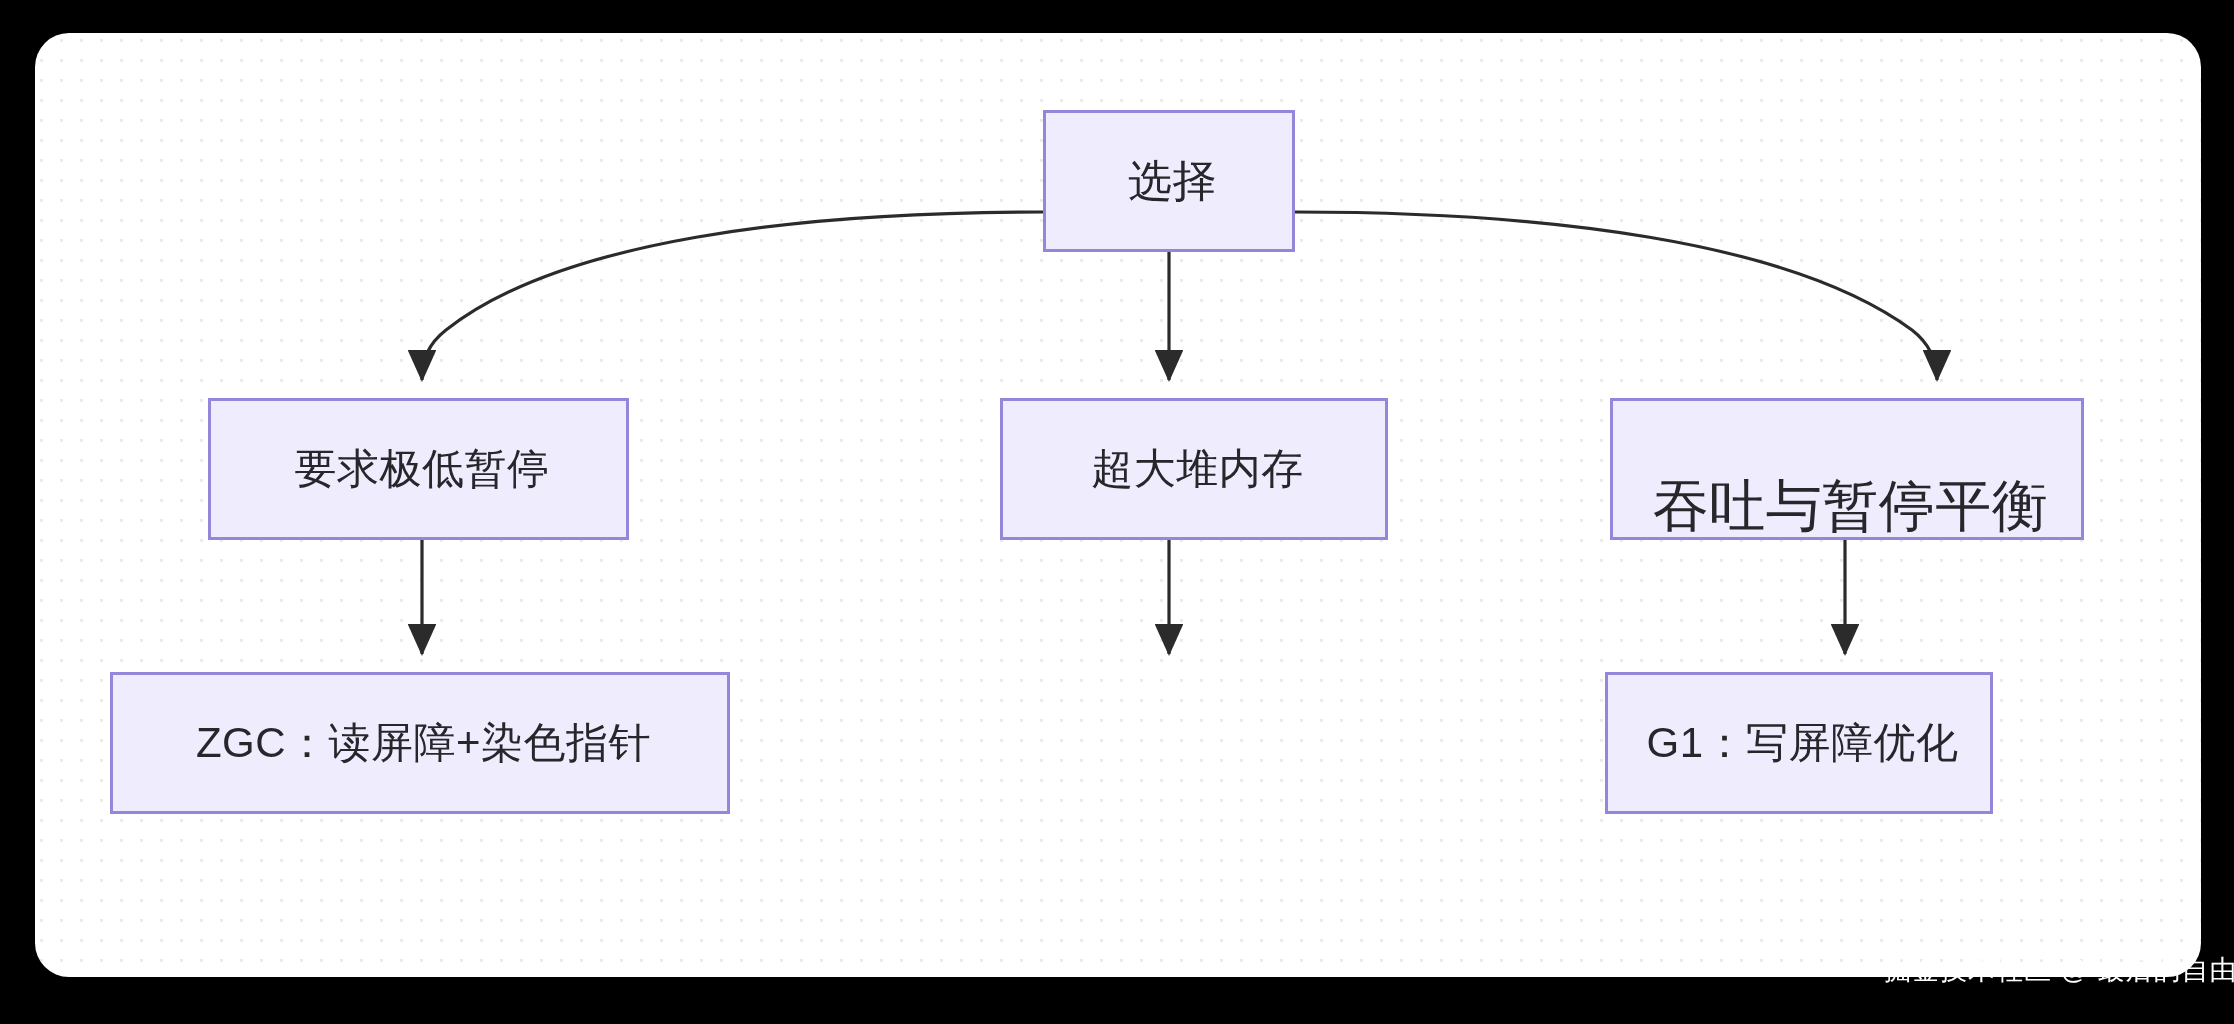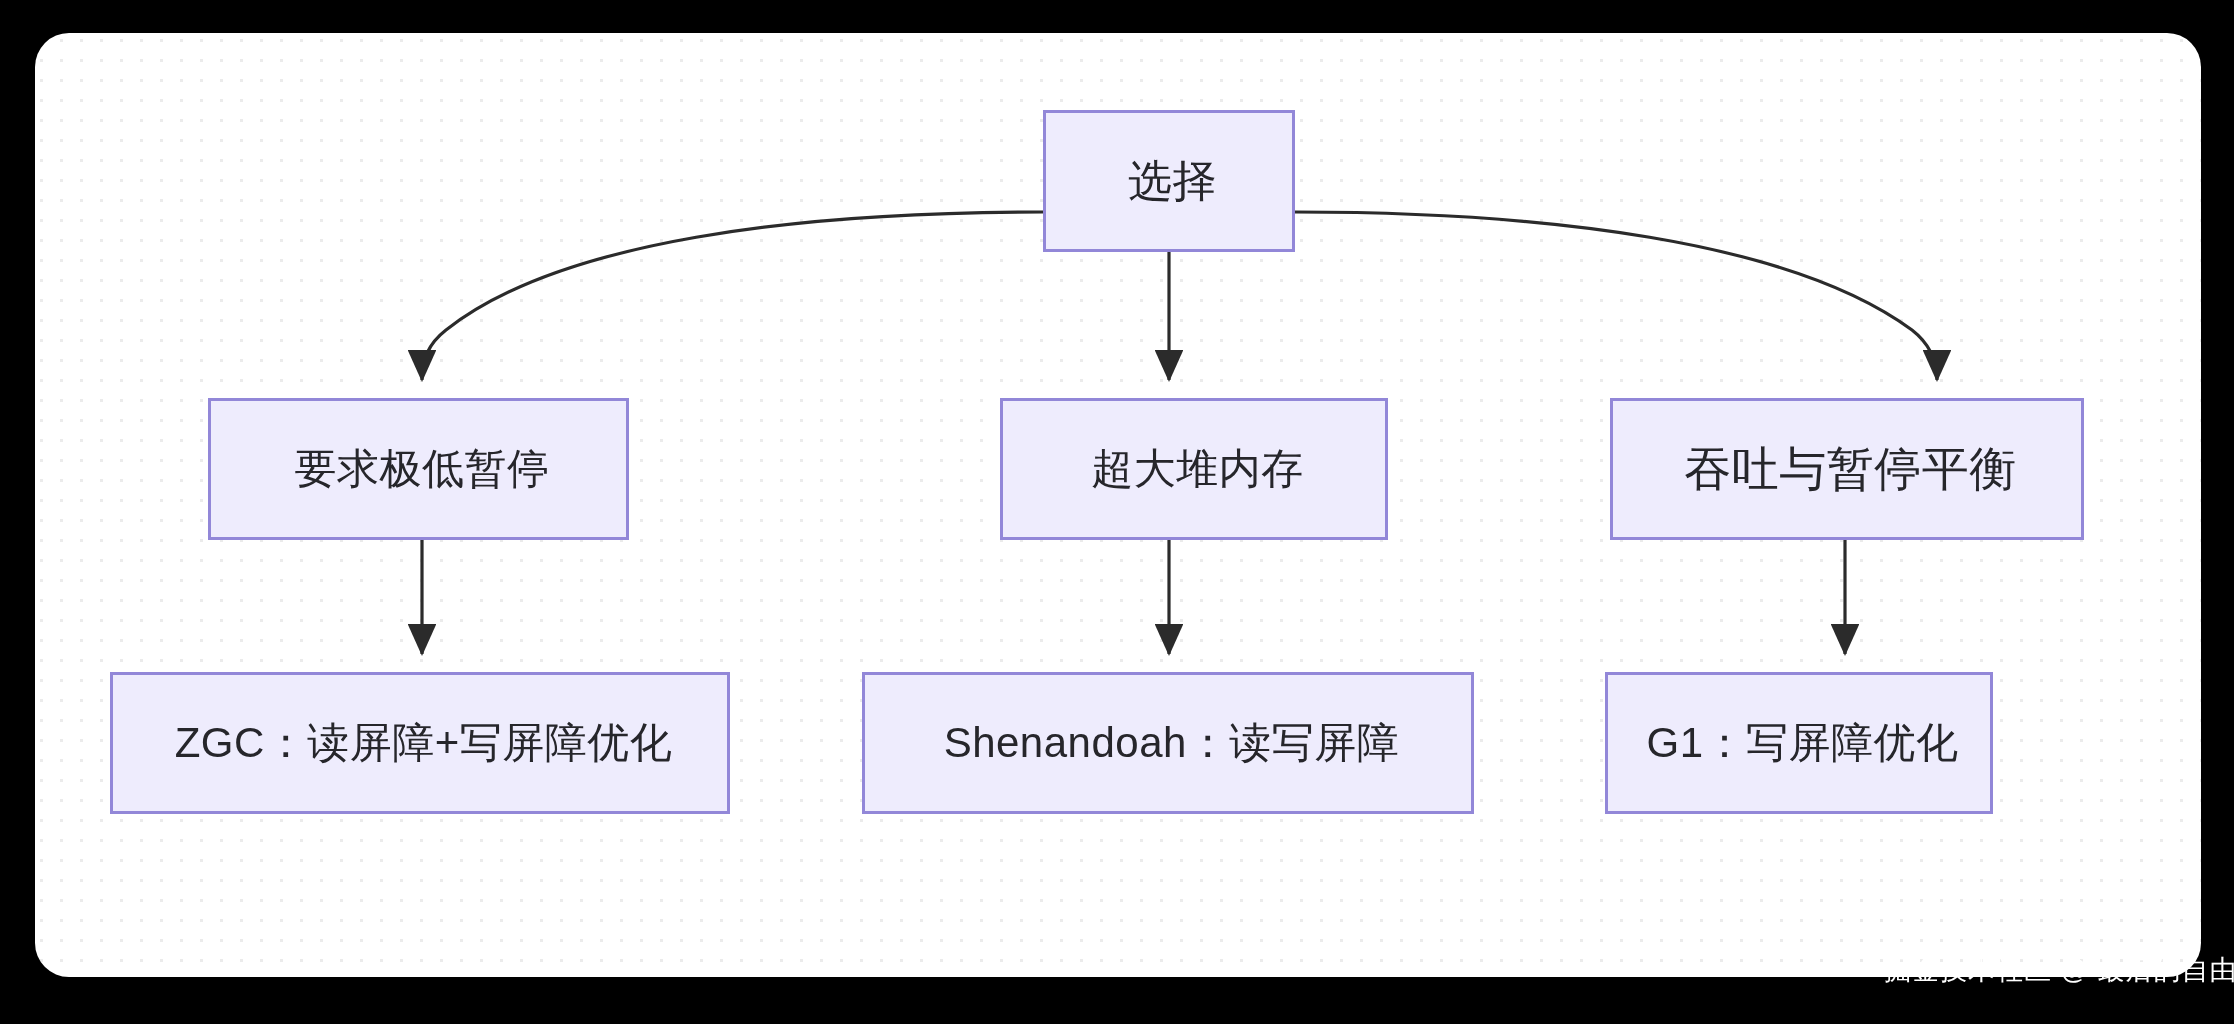--- a/index.html
+++ b/index.html
@@ -88,21 +88,22 @@
     width: 388px;
     height: 142px;
     font-size: 42px;
     margin-left: 25px;
   }
   #node-balance {
     left: 1610px;
     top: 398px;
     width: 474px;
     height: 142px;
-    font-size: 47px;
+    font-size: 56px;
+    align-items: flex-end;
   }
 
   
   #node-zgc {
     left: 110px;
     top: 672px;
     width: 620px;
     height: 142px;
     font-size: 42px;
   }
@@ -168,24 +169,21 @@
     <span class="node-label">要求极低暂停</span>
   </div>
   <div class="node" id="node-hugeheap">
     <span class="node-label">超大堆内存</span>
   </div>
   <div class="node" id="node-balance">
     <span class="node-label">吞吐与暂停平衡</span>
   </div>
 
   <div class="node" id="node-zgc">
-    <span class="node-label">ZGC：读屏障+写屏障优化</span>
-  </div>
-  <div class="node" id="node-shenandoah">
-    <span class="node-label">Shenandoah：读写屏障</span>
+    <span class="node-label">ZGC：读屏障+染色指针</span>
   </div>
   <div class="node" id="node-g1">
     <span class="node-label">G1：写屏障优化</span>
   </div>
 
   <div id="watermark-under">掘金技术社区 @ 最后的自由</div>
 
 </div>
 
 </body></html>

